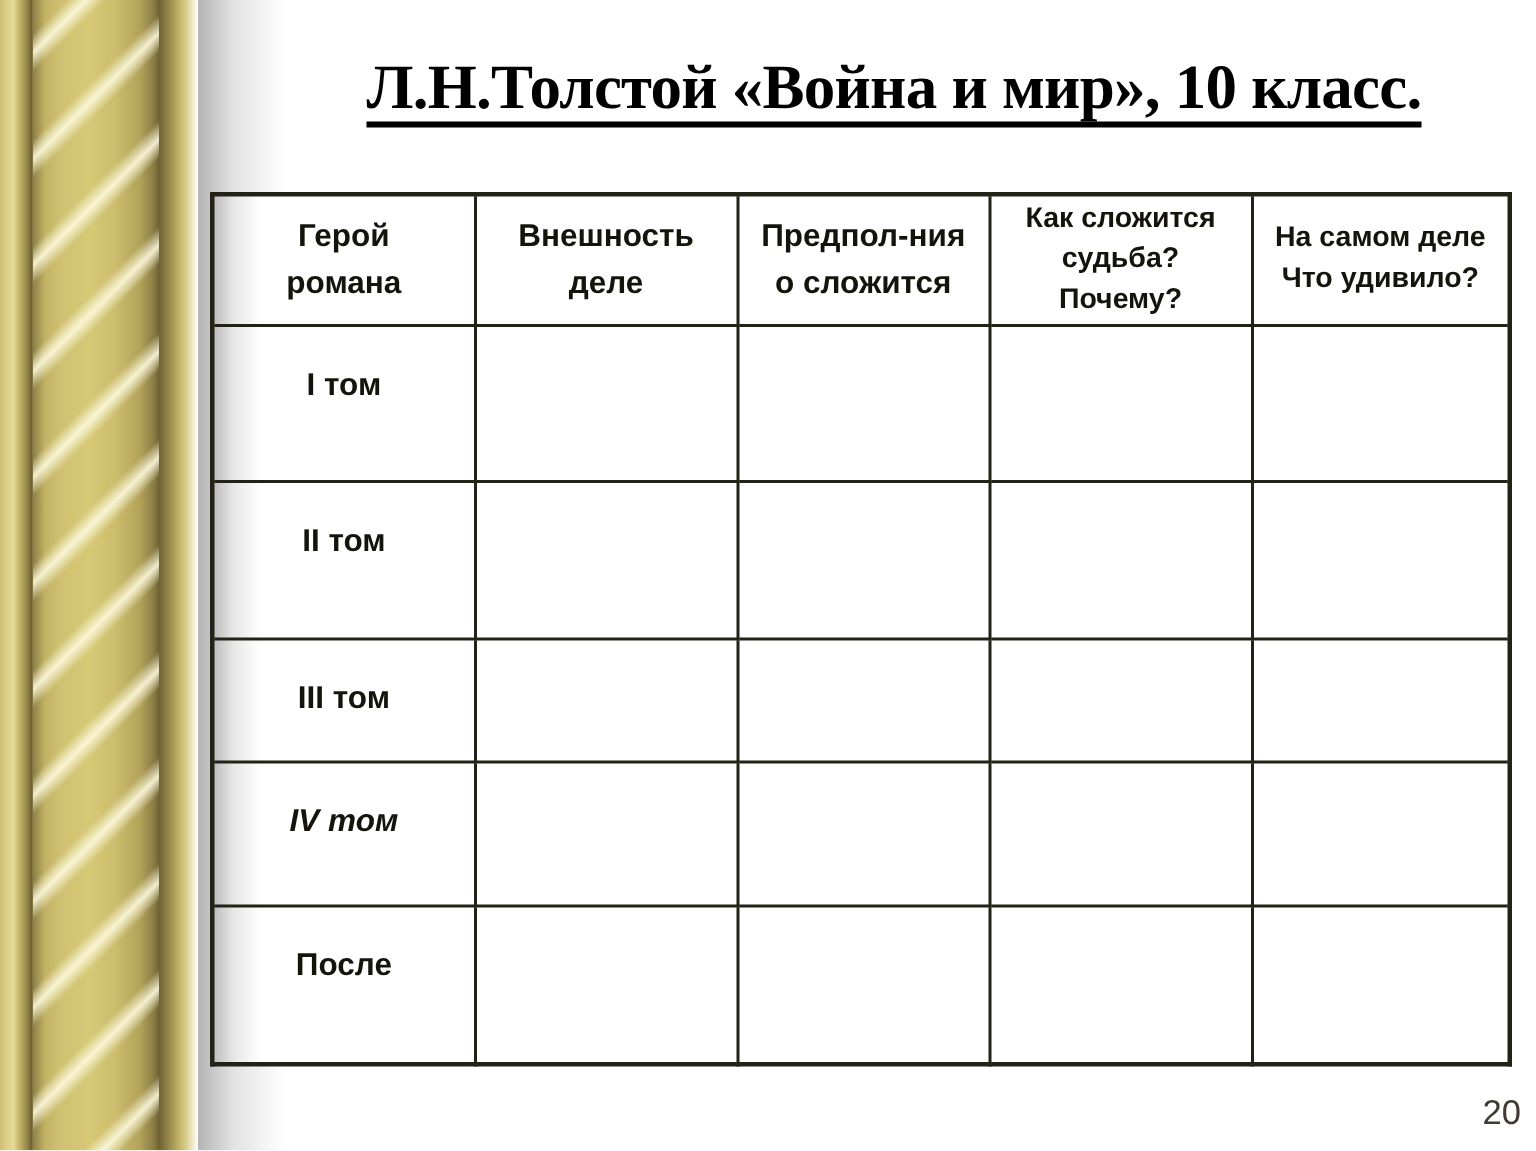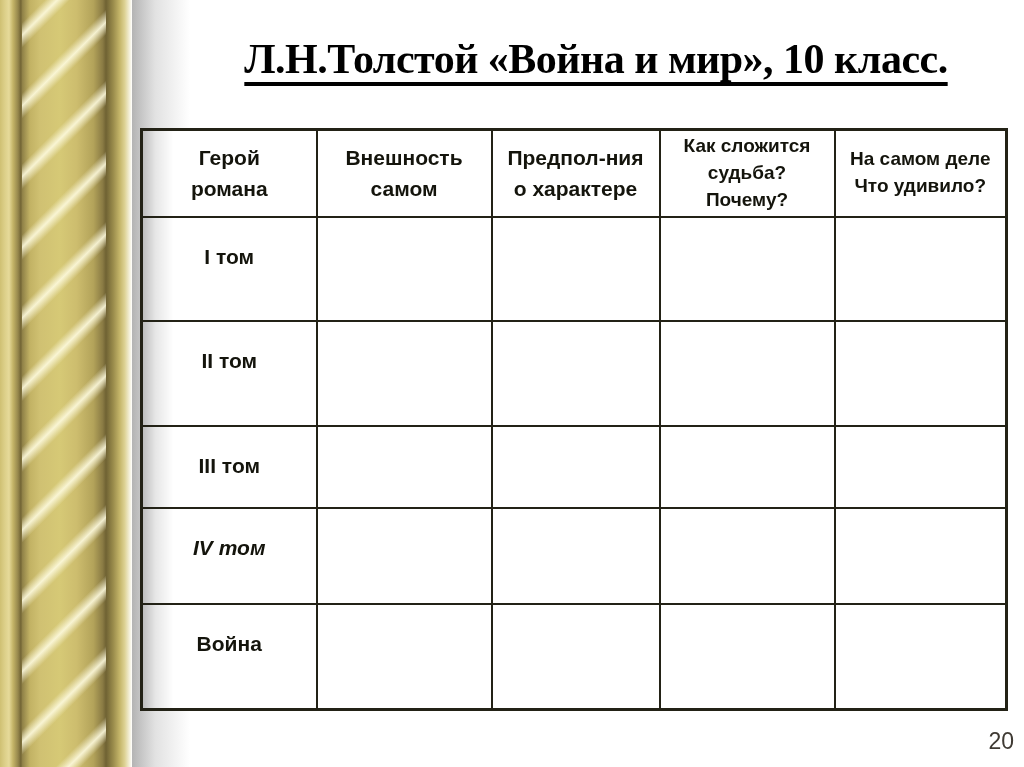--- a/index.html
+++ b/index.html
@@ -161,23 +161,23 @@
       <col style="width:175px">
       <col style="width:168px">
       <col style="width:175px">
       <col style="width:172px">
     </colgroup>
     <thead>
       <tr class="r-head">
         <th>Герой
 романа</th>
         <th>Внешность
-самом</th>
+деле</th>
         <th>Предпол-ния
-о характере</th>
+о сложится</th>
         <th class="small">Как сложится
 судьба?
 Почему?</th>
         <th class="small">На самом деле
 Что удивило?</th>
       </tr>
     </thead>
     <tbody>
       <tr class="r-1">
         <th>I том</th>
@@ -201,21 +201,21 @@
         <td></td>
       </tr>
       <tr class="r-4">
         <th>IV том</th>
         <td></td>
         <td></td>
         <td></td>
         <td></td>
       </tr>
       <tr class="r-5">
-        <th>Война</th>
+        <th>После</th>
         <td></td>
         <td></td>
         <td></td>
         <td></td>
       </tr>
     </tbody>
   </table>
 
   <div class="page-number">20</div>
 

